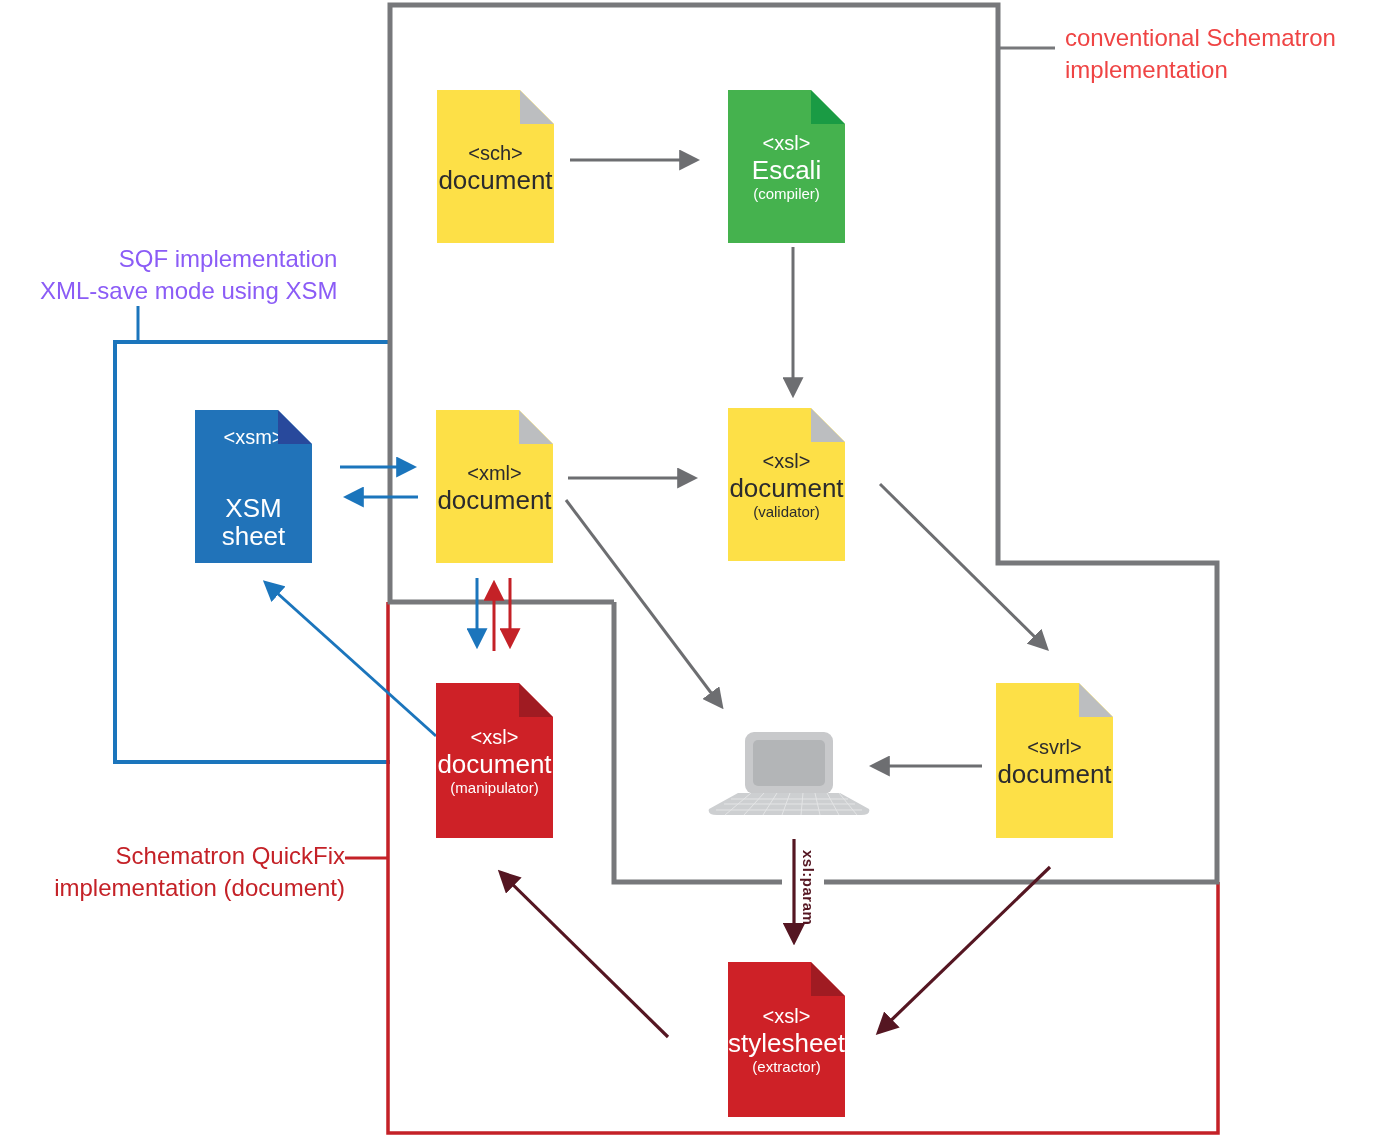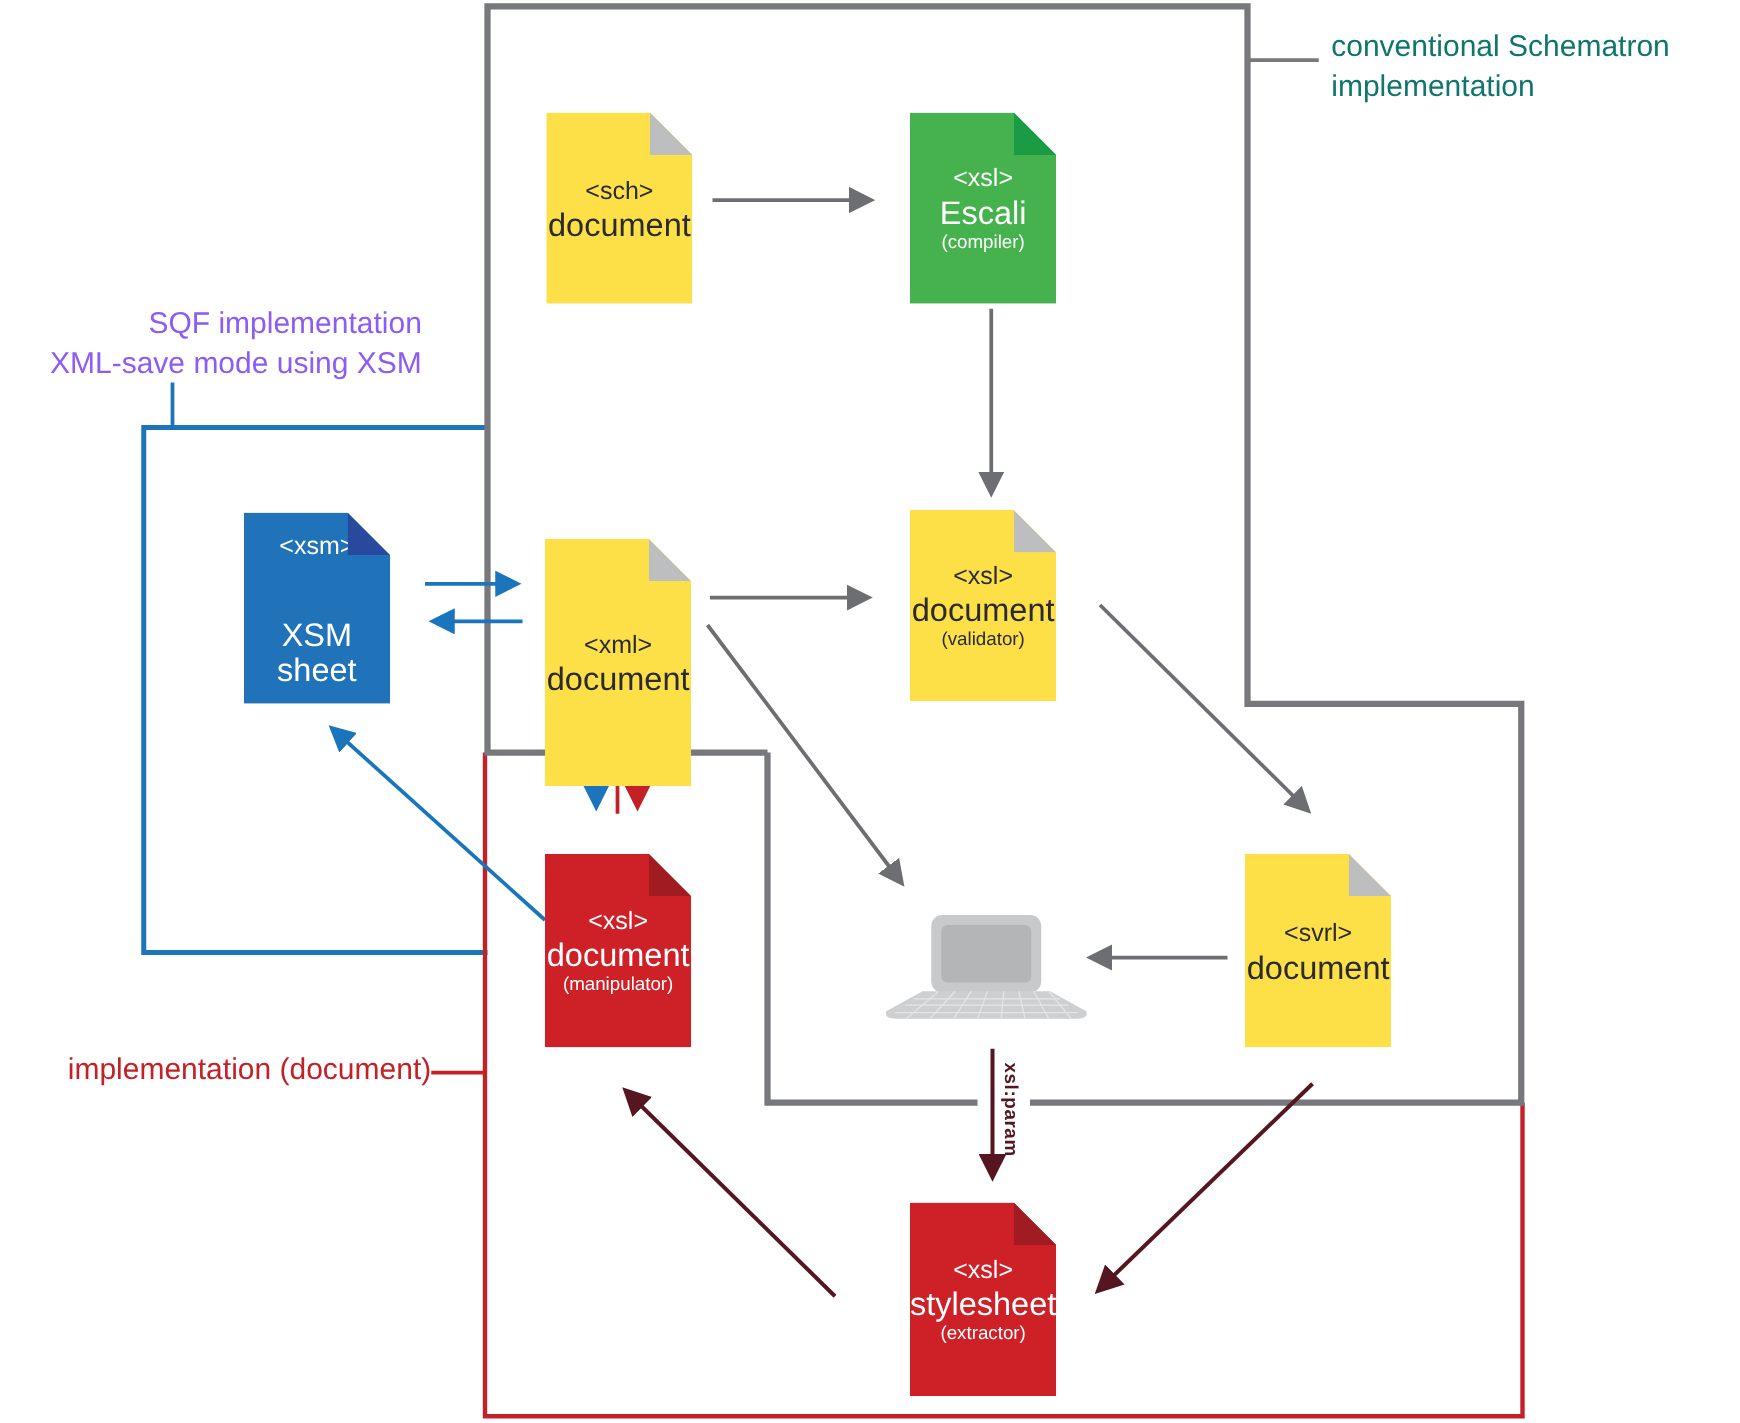--- a/index.html
+++ b/index.html
@@ -21,21 +21,21 @@
   .doc.gray .fold{background:#bcbec0;}
   .doc.green{background:#45b24e;color:#ffffff;}
   .doc.green .fold{background:#1a9b44;}
   .doc.blue{background:#2173b9;color:#ffffff;gap:44px;}
   .doc.blue .fold{background:#28499c;}
   .doc.red{background:#ce2127;color:#ffffff;}
   .doc.red .fold{background:#a01b22;}
 
   
   .region-label{position:absolute;font-size:24px;line-height:32px;}
-  .label-conventional{left:1065px;top:22px;color:#0f766e;}
+  .label-conventional{left:1065px;top:22px;color:#ef4444;}
   .label-sqf{left:40px;top:243px;color:#8b5cf6;text-align:right;}
   .label-quickfix{left:40px;top:840px;width:305px;text-align:right;color:#c42127;}
 
   
   .xslparam{position:absolute;left:800px;top:850px;height:100px;
             writing-mode:vertical-rl;font-size:15px;font-weight:bold;
             color:#551622;letter-spacing:0.5px;}
 </style>
 </head>
 <body>
@@ -123,20 +123,21 @@
 
   <div class="region-label label-conventional">
     <div>conventional Schematron</div>
     <div>implementation</div>
   </div>
   <div class="region-label label-sqf">
     <div>SQF implementation</div>
     <div>XML-save mode using XSM</div>
   </div>
   <div class="region-label label-quickfix">
+    <div>Schematron QuickFix</div>
     <div>implementation (document)</div>
   </div>
 
   <div class="doc gray" style="left:437px;top:90px;height:153px;">
     <div class="fold"></div>
     <div class="tag">&lt;sch&gt;</div>
     <div class="name">document</div>
   </div>
 
   <div class="doc green" style="left:728px;top:90px;height:153px;">
@@ -145,21 +146,21 @@
     <div class="name">Escali</div>
     <div class="sub">(compiler)</div>
   </div>
 
   <div class="doc blue" style="left:195px;top:410px;height:153px;">
     <div class="fold"></div>
     <div class="tag">&lt;xsm&gt;</div>
     <div class="name">XSM sheet</div>
   </div>
 
-  <div class="doc gray" style="left:436px;top:410px;height:198px;margin-top:21px;">
+  <div class="doc gray" style="left:436px;top:410px;height:153px;">
     <div class="fold"></div>
     <div class="tag">&lt;xml&gt;</div>
     <div class="name">document</div>
   </div>
 
   <div class="doc gray" style="left:728px;top:408px;height:153px;">
     <div class="fold"></div>
     <div class="tag">&lt;xsl&gt;</div>
     <div class="name">document</div>
     <div class="sub">(validator)</div>

